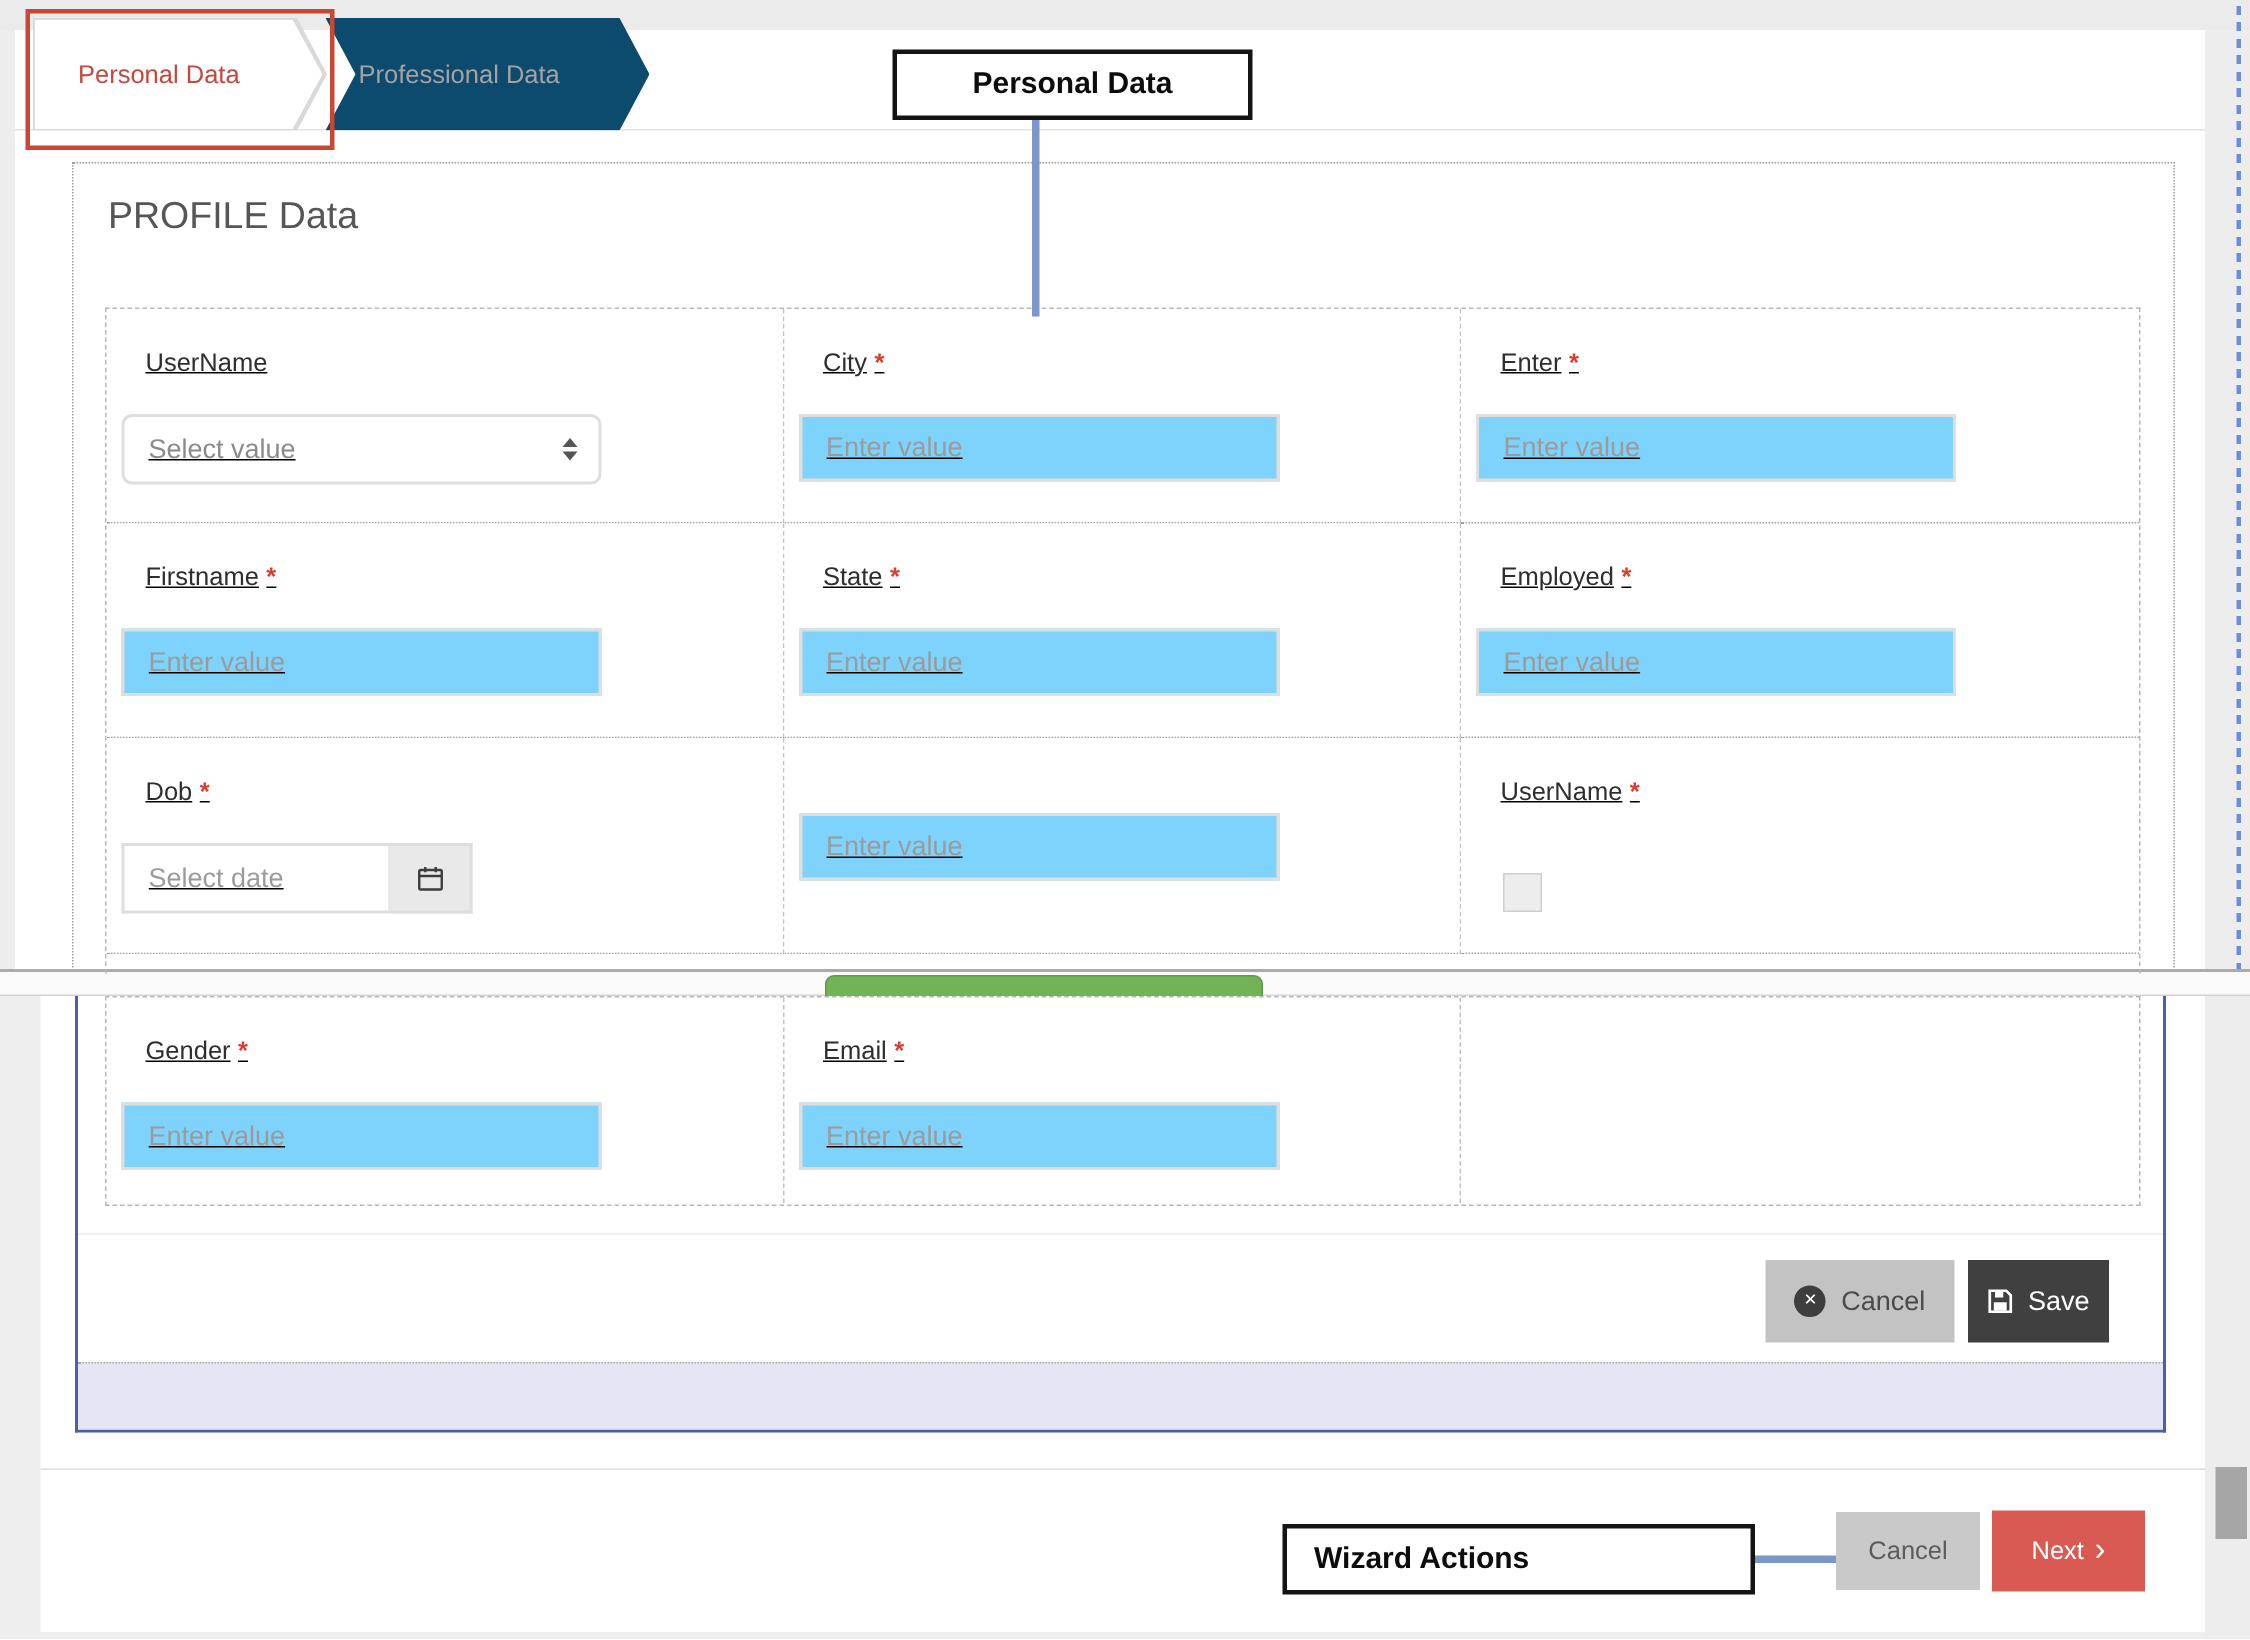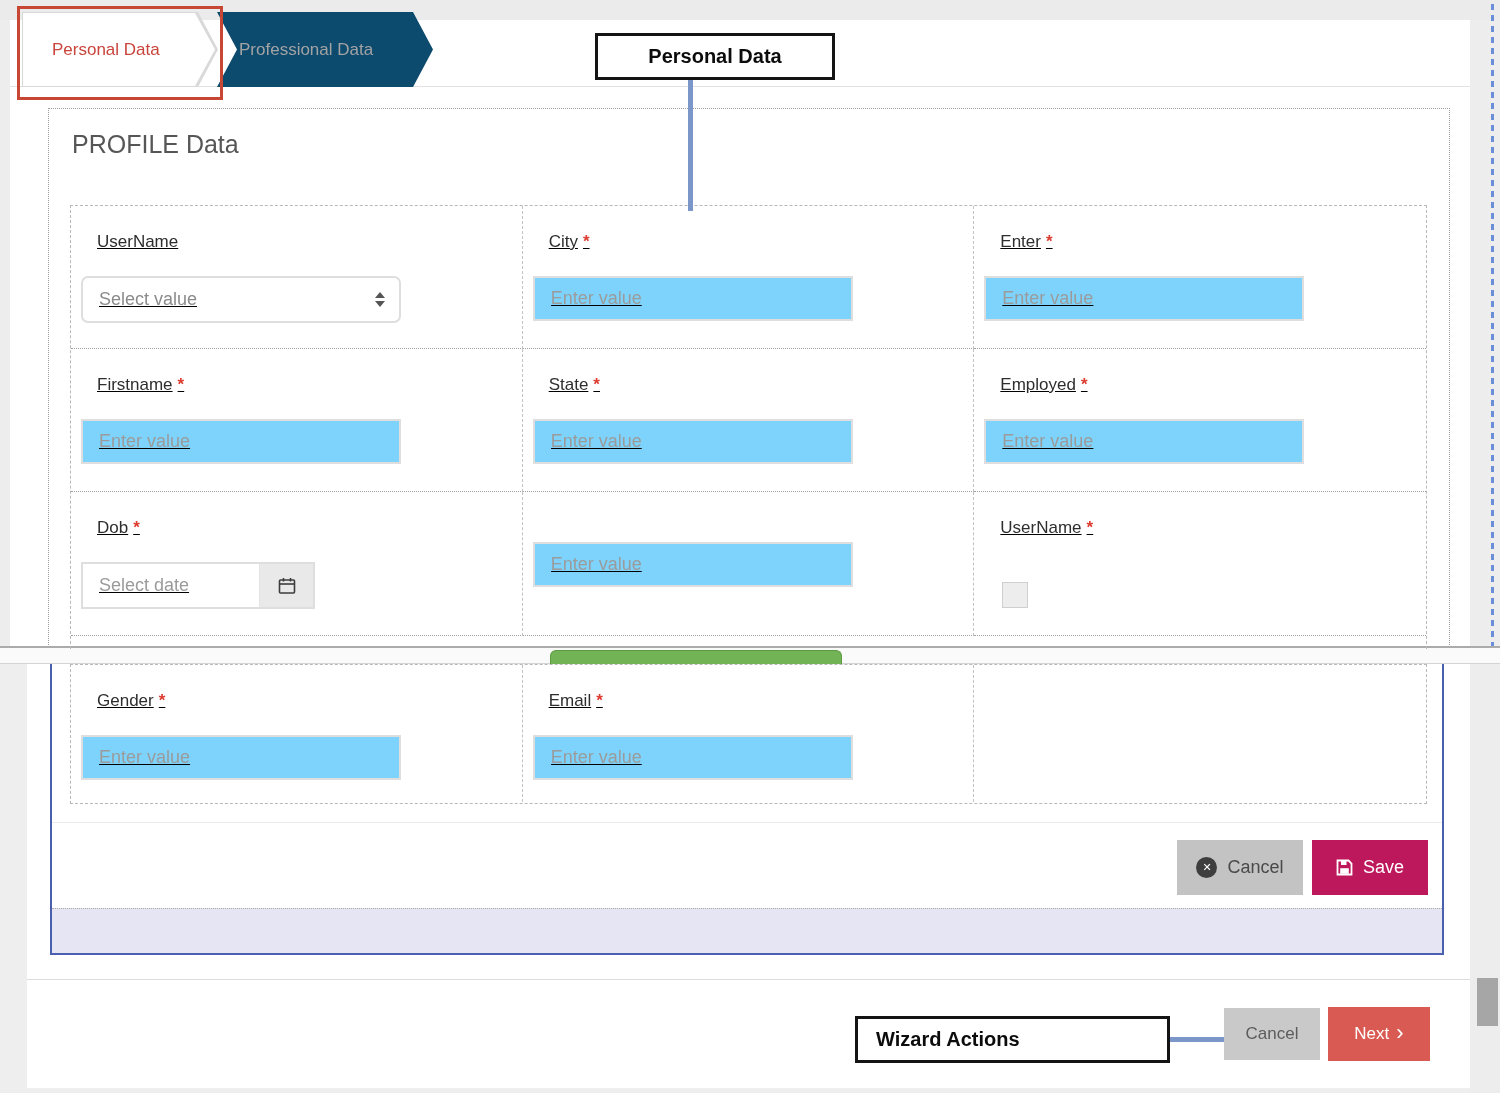--- a/index.html
+++ b/index.html
@@ -73,21 +73,21 @@
 
   
   .blue-panel{left:50px;top:646px;width:1394px;height:309px;border:2px solid #4a5fae;border-top:none;background:#fff;z-index:1;box-sizing:border-box;}
   .faint-line{left:52px;top:822px;width:1390px;height:1px;background:#ececec;z-index:2;}
   .lavender{left:52px;top:908px;width:1390px;height:45px;background:#e5e5f4;border-top:1px dotted #a8a8a8;z-index:2;box-sizing:border-box;}
 
   
   .btn{display:flex;align-items:center;justify-content:center;gap:10px;cursor:pointer;z-index:5;box-sizing:border-box;font-size:18px;}
   .btn-cancel{left:1177px;top:840px;width:126px;height:55px;background:#c3c3c3;color:#4a4a4a;}
   .x-circle{width:21px;height:21px;border-radius:50%;background:#3e3e3e;color:#fff;font-size:11px;line-height:21px;text-align:center;}
-  .btn-save{left:1312px;top:840px;width:116px;height:55px;background:#be185d;color:#fff;}
+  .btn-save{left:1312px;top:840px;width:94px;height:55px;background:#404040;color:#fff;}
 
   
   .footer-hairline{left:27px;top:979px;width:1443px;height:1px;background:#dcdcdc;z-index:2;}
   .btn-wcancel{left:1224px;top:1008px;width:96px;height:52px;background:#c9c9c9;color:#5c5c5c;font-size:17px;}
   .btn-next{left:1328px;top:1007px;width:102px;height:54px;background:#d95a52;color:#fff;font-size:17px;gap:7px;}
   .chev{font-size:22px;line-height:1;margin-top:-3px;}
 
   
   .blue-dashes{left:1491px;top:4px;width:3px;height:642px;z-index:6;
     background:repeating-linear-gradient(to bottom,#6b8ed8 0 6px,transparent 6px 11px);}

